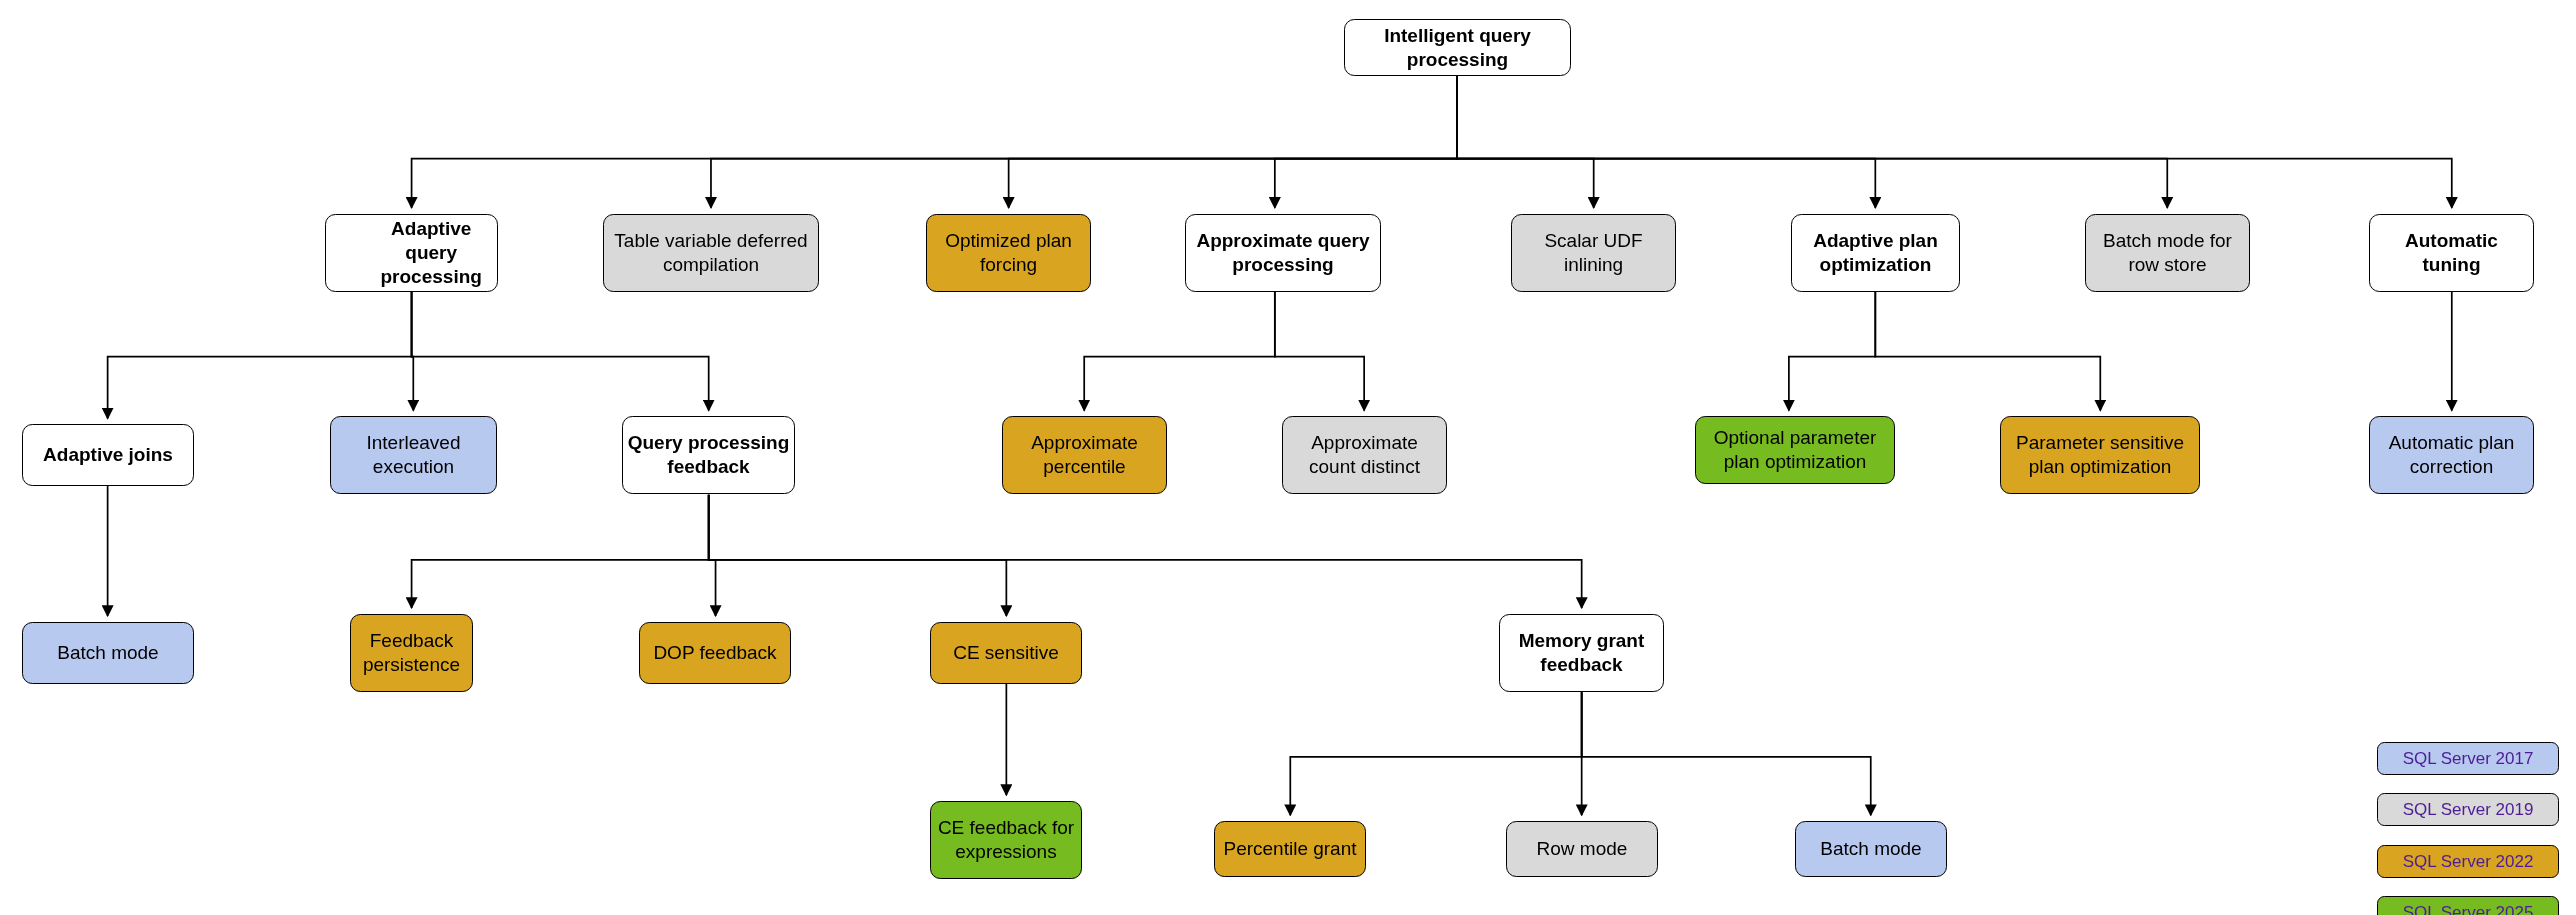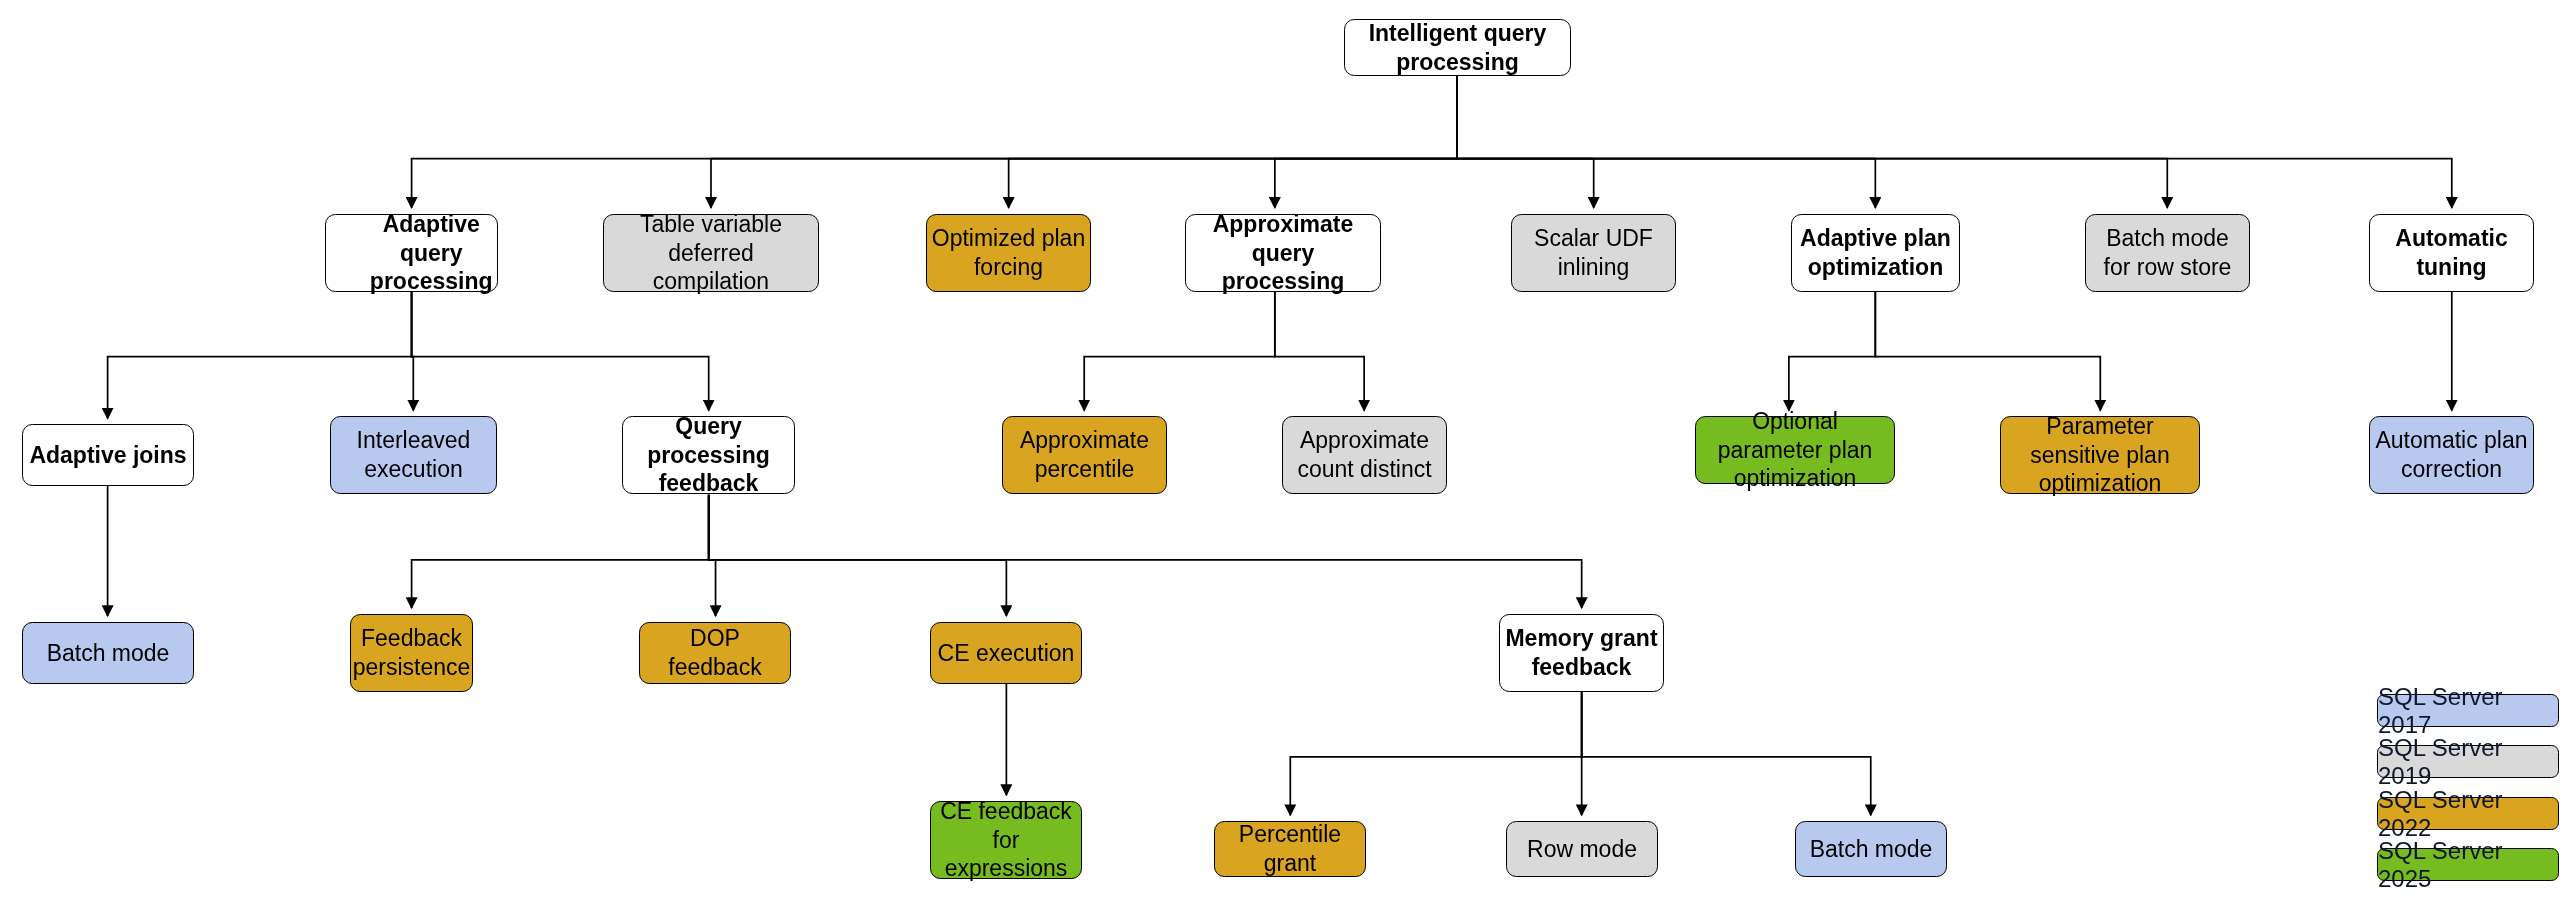--- a/index.html
+++ b/index.html
@@ -27,21 +27,21 @@
     position: absolute;
     box-sizing: border-box;
     border: 1.7px solid #000000;
     border-radius: 10.3px;
     background: #ffffff;
     display: flex;
     align-items: center;
     justify-content: center;
     text-align: center;
     color: #000000;
-    font-size: 23px;
+    font-size: 19px;
     line-height: 1.26;
     padding: 2.3px 4.6px;
     z-index: 2;
   }
   .node.bold   { font-weight: bold; }
   .node.normal { font-weight: normal; }
 
   .fill-white { background: #ffffff; }
   .fill-gray  { background: #d9d9d9; }
   .fill-gold  { background: #d9a420; }
@@ -49,24 +49,25 @@
   .fill-blue  { background: #b8c9f0; }
 
   .legend {
     position: absolute;
     box-sizing: border-box;
     border: 1.7px solid #000000;
     border-radius: 7.4px;
     display: flex;
     align-items: center;
     justify-content: center;
-    font-size: 24px;
+    font-size: 17px;
     font-weight: normal;
-    color: #0f172a;
+    color: #4c1d95;
     z-index: 3;
+    margin-top: 48px;
   }
 </style>
 </head>
 <body>
 
 <div id="canvas">
   <svg id="edge-layer" viewBox="0 0 4500 1600" width="2576" height="916">
     <defs>
       <marker id="arrow" viewBox="0 0 10 10" refX="9" refY="5" markerWidth="7" markerHeight="7" orient="auto-start-reverse">
         <path d="M 0 0 L 10 5 L 0 10 z" fill="#000000"></path>
@@ -155,21 +156,21 @@
       <div class="node fill-blue normal" style="left: 22px; top: 622px; width: 172px; height: 62px;">
         <span>Batch mode</span>
       </div>
       <div class="node fill-gold normal" style="left: 350px; top: 614px; width: 123px; height: 78px;">
         <span>Feedback persistence</span>
       </div>
       <div class="node fill-gold normal" style="left: 639px; top: 622px; width: 152px; height: 62px;">
         <span>DOP feedback</span>
       </div>
       <div class="node fill-gold normal" style="left: 930px; top: 622px; width: 152px; height: 62px;">
-        <span>CE execution</span>
+        <span>CE sensitive</span>
       </div>
       <div class="node fill-white bold" style="left: 1499px; top: 614px; width: 165px; height: 78px;">
         <span>Memory grant feedback</span>
       </div>
       <div class="node fill-green normal" style="left: 930px; top: 801px; width: 152px; height: 78px;">
         <span>CE feedback for expressions</span>
       </div>
       <div class="node fill-gold normal" style="left: 1214px; top: 821px; width: 152px; height: 56px;">
         <span>Percentile grant</span>
       </div>

